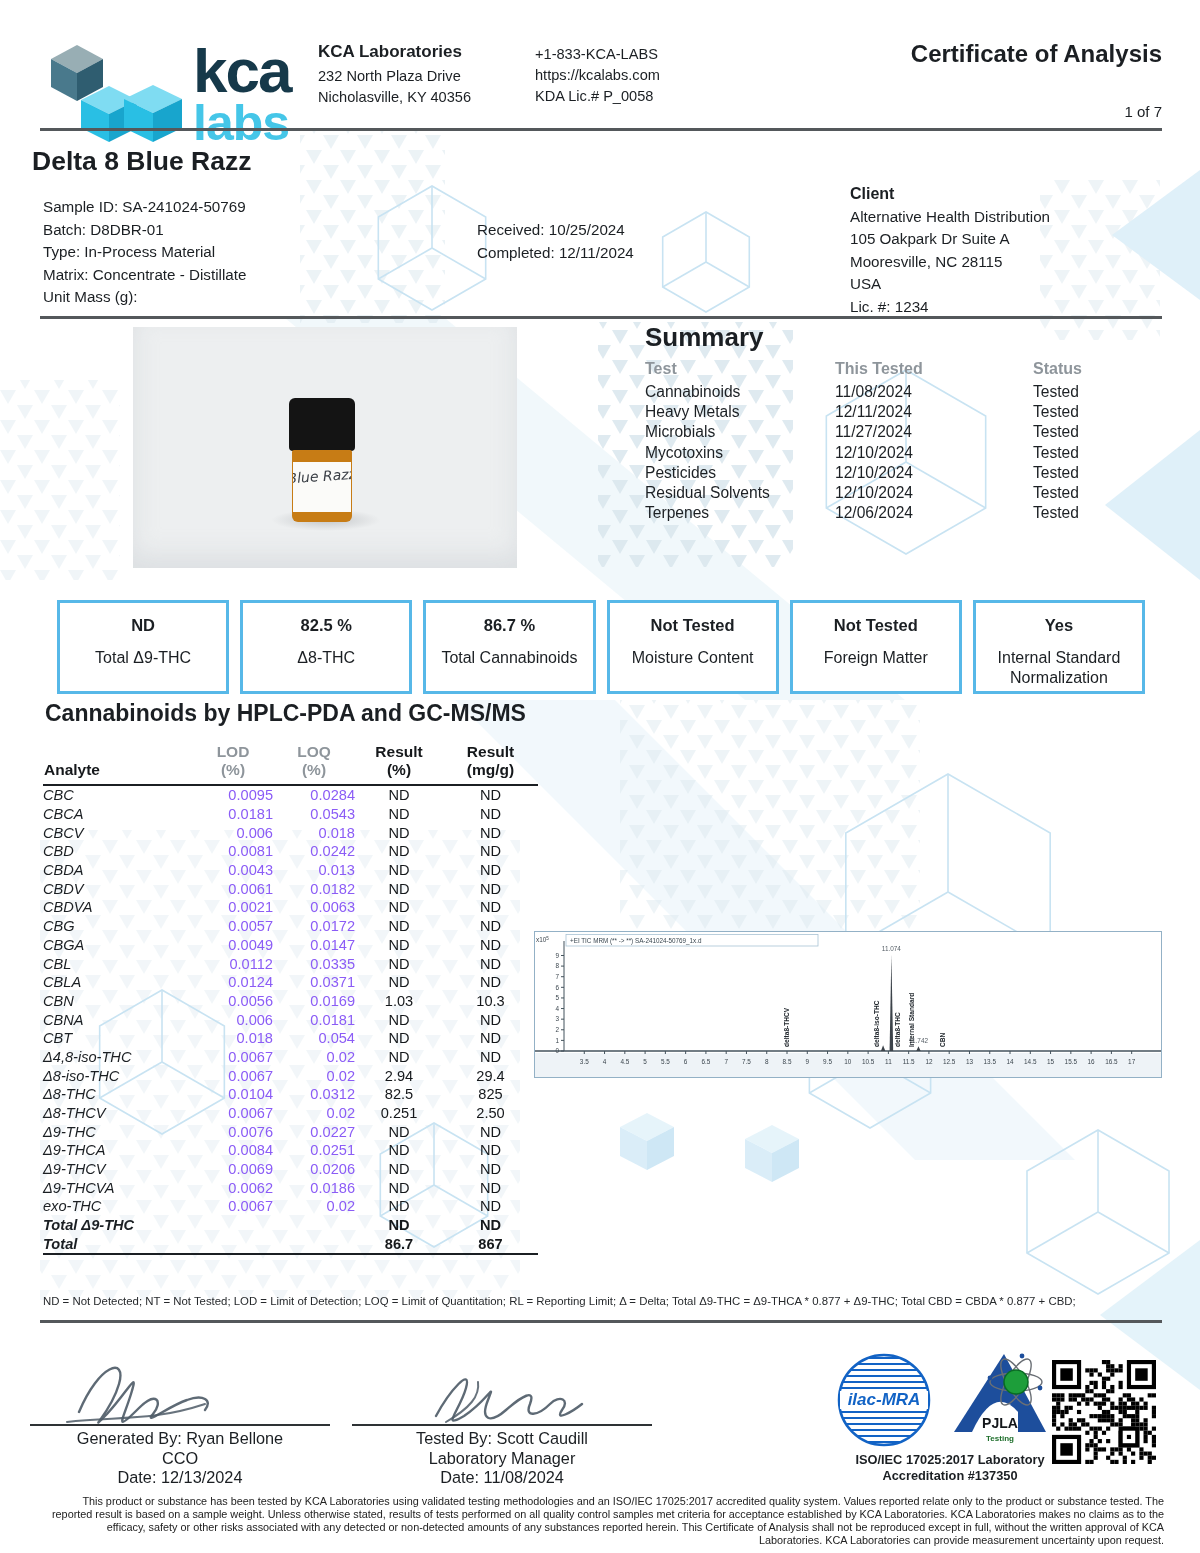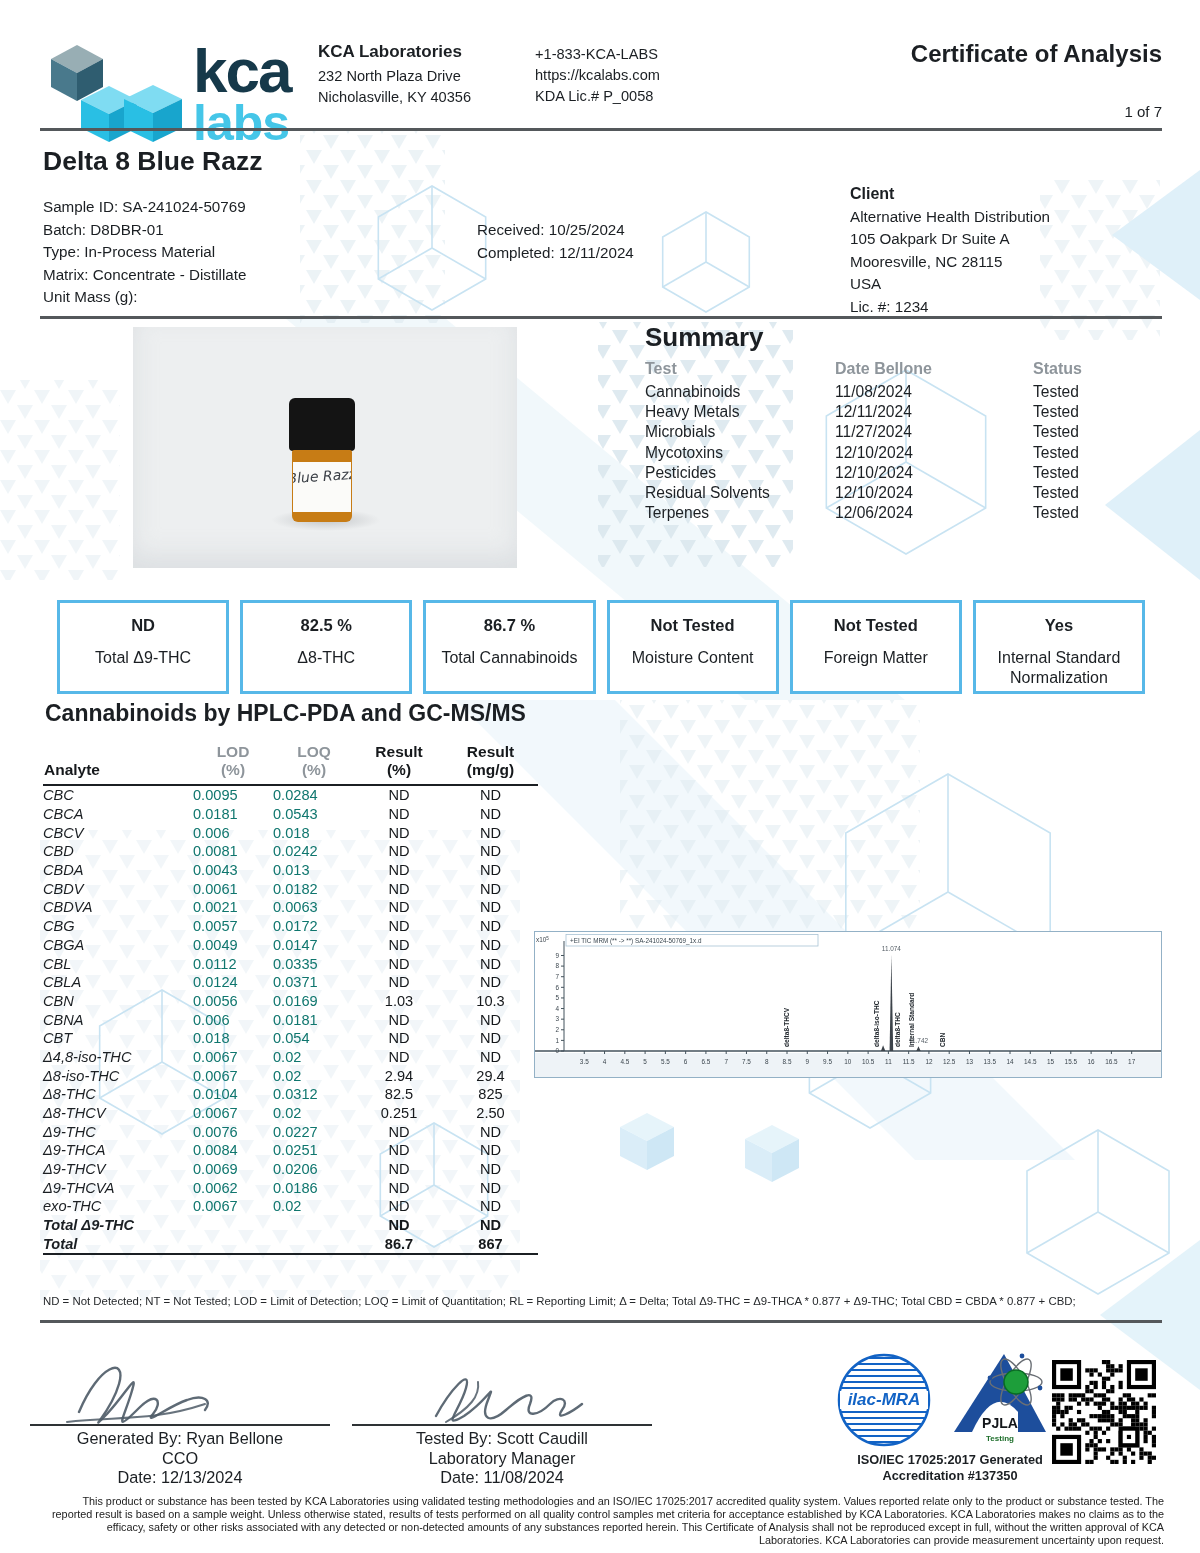--- a/index.html
+++ b/index.html
@@ -25,21 +25,21 @@
   .rbox .v{font-weight:bold;font-size:16.5px;margin-top:13px;}
   .rbox .l{font-size:16px;margin-top:13px;line-height:20px;padding:0 6px;}
   .ctable{border-collapse:collapse;border-bottom:2.5px solid #1b1f23;table-layout:fixed;}
   .ctable thead tr{border-bottom:2.5px solid #1b1f23;}
   .ctable th{vertical-align:bottom;padding-bottom:5px;text-align:center;}
   .ctable th.left{text-align:left;}
   .hl{font-size:15.5px;font-weight:bold;color:#15181b;line-height:18px;}
   .ghead{color:#8e959b;}
   .ctable td{font-size:14.6px;padding:1.35px 0;}
   .col-analyte{text-align:left;font-style:italic;}
-  .col-num{text-align:left;color:#0f766e;}
+  .col-num{text-align:right;color:#8b5cf6;}
   .col-res{text-align:center;color:#15181b;}
   tr.boldrow td{font-weight:bold;}
   .footnote{font-size:11.4px;color:#26292c;white-space:nowrap;}
   .sig-line{border-top:2.5px solid #2e3235;}
   .sigtext{font-size:16.3px;line-height:19.5px;text-align:center;}
   .acc-caption{font-size:12.8px;font-weight:bold;text-align:center;line-height:16px;}
   .disclaimer{font-size:10.85px;line-height:12.9px;color:#222;text-align:right;margin-top:14px;}
   
   .vial-cap{background:#141414;border-radius:6px 6px 4px 4px;}
   .vial-body{background:#c77c15;border-radius:2px 2px 6px 6px;}
@@ -145,21 +145,21 @@
     <div>+1-833-KCA-LABS</div>
     <div>https://kcalabs.com</div>
     <div>KDA Lic.# P_0058</div>
   </div>
 
   <div class="abs doc-title" style="left:760px;top:40px;width:402px">Certificate of Analysis</div>
   <div class="abs page-num" style="left:960px;top:103px;width:202px">1 of 7</div>
 
   <div class="abs hr" style="left:40px;top:128px;width:1122px"></div>
 
-  <div class="abs sample-title" style="left:43px;top:146px">Delta 8 Blue Razz</div>
+  <div class="abs sample-title" style="left:32px;top:146px">Delta 8 Blue Razz</div>
 
   <div class="abs info" style="left:43px;top:196px">
     <div>Sample ID: SA-241024-50769</div>
     <div>Batch: D8DBR-01</div>
     <div>Type: In-Process Material</div>
     <div>Matrix: Concentrate - Distillate</div>
     <div>Unit Mass (g):</div>
   </div>
 
   <div class="abs info" style="left:477px;top:219px">
@@ -190,21 +190,21 @@
   <div class="abs sec-title" style="left:645px;top:322px">Summary</div>
   <table class="abs stable" style="left:645px;top:360px;width:518px">
     <colgroup>
         <col style="width:190px">
         <col style="width:198px">
         <col style="width:130px">
       </colgroup>
     <thead>
       <tr>
         <th>Test</th>
-        <th>Date Bellone</th>
+        <th>This Tested</th>
         <th>Status</th>
       </tr>
     </thead>
     <tbody>
         <tr>
           <td>Cannabinoids</td>
           <td>11/08/2024</td>
           <td>Tested</td>
         </tr>
         <tr>
@@ -636,21 +636,21 @@
     </g>
     <circle cx="74" cy="34" r="12" fill="#1d9e3a" stroke="#0a6b24" stroke-width="1.5"></circle>
     <circle cx="48" cy="30" r="2.4" fill="#1d4e9c"></circle>
     <circle cx="98" cy="40" r="2.4" fill="#1d4e9c"></circle>
     <circle cx="80" cy="8" r="2.4" fill="#1d4e9c"></circle>
     <text x="58" y="80" text-anchor="middle" font-size="14" font-weight="bold" fill="#13161a">PJLA</text>
     <text x="58" y="93" text-anchor="middle" font-size="8" font-weight="bold" fill="#1d6e2a">Testing</text>
   </svg>
 
   <div class="abs acc-caption" style="left:810px;top:1452px;width:280px">
-    <div>ISO/IEC 17025:2017 Generated</div>
+    <div>ISO/IEC 17025:2017 Laboratory</div>
     <div>Accreditation #137350</div>
   </div>
 
   <svg class="abs" style="left:1052px;top:1360px" width="104" height="104" viewBox="0 0 104 104">
       <rect x="0" y="0" width="104" height="104" fill="#fff"></rect>
       <rect x="49.92" y="0" width="4.16" height="4.16" fill="#000"></rect>
       <rect x="54.08" y="0" width="4.16" height="4.16" fill="#000"></rect>
       <rect x="54.08" y="4.16" width="4.16" height="4.16" fill="#000"></rect>
       <rect x="58.24" y="4.16" width="4.16" height="4.16" fill="#000"></rect>
       <rect x="66.56" y="4.16" width="4.16" height="4.16" fill="#000"></rect>

